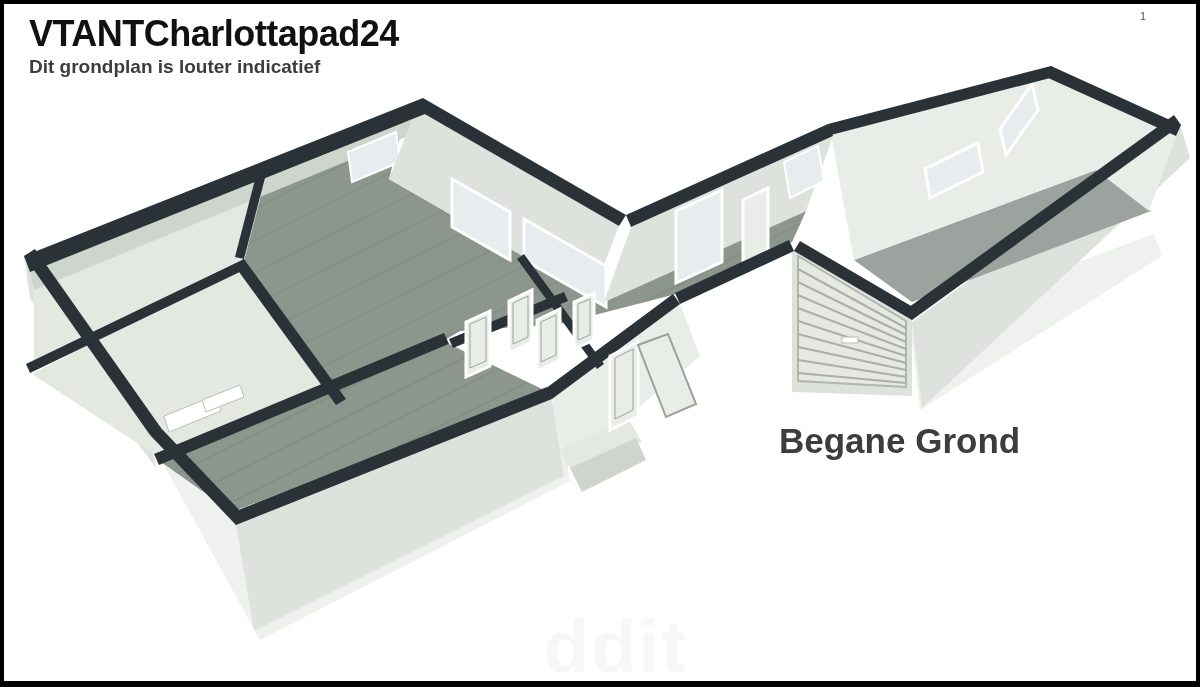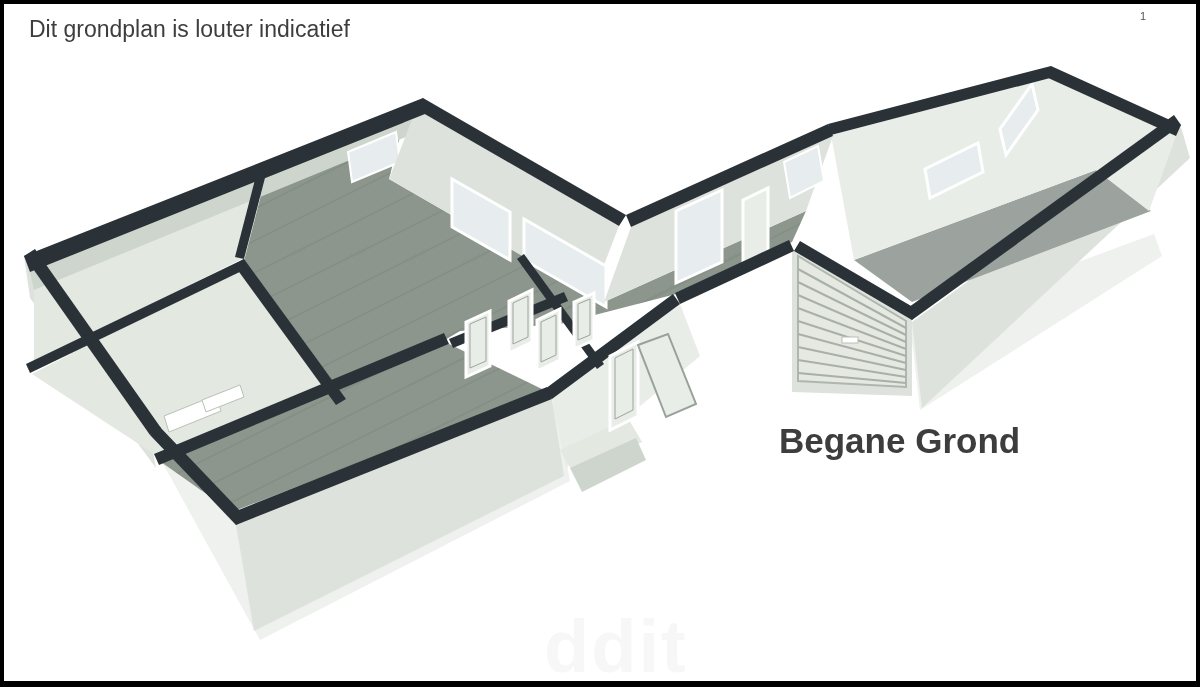--- a/index.html
+++ b/index.html
@@ -12,21 +12,21 @@
     border-bottom-width:6px;
     overflow:hidden;
     font-family:"Liberation Sans","DejaVu Sans",sans-serif;
   }
   .header{position:absolute;left:25px;top:10px;z-index:5;}
   .title{
     margin:0;font-size:36px;font-weight:bold;letter-spacing:-0.5px;
     color:var(--c-text_dark,#111);line-height:1.1;
   }
   .subtitle{
-    margin:2px 0 0 0;font-size:23px;font-weight:normal;
+    margin:2px 0 0 0;font-size:19px;font-weight:bold;
     color:var(--c-text_gray,#3d3d3d);
   }
   .page-marker{
     position:absolute;top:6px;right:50px;z-index:5;
     font-size:11px;color:#555;
   }
   .floor-label{
     position:absolute;left:775px;top:417px;z-index:4;
     font-size:35px;font-weight:bold;color:var(--c-text_gray,#3a3a3a);
   }
@@ -54,20 +54,21 @@
   .gdoor{fill:var(--c-garage_door,#e5e9e2);stroke:#aeb6ae;stroke-width:2;}
   .gslat{stroke:#a8b0a8;stroke-width:2;fill:none;}
   .leaf{fill:var(--c-wall_face_bright,#e9ede7);stroke:#98a29a;stroke-width:2;}
 </style>
 </head>
 <body>
 
 <div class="page">
 
   <div class="header">
+    <h1 class="title">VTANTCharlottapad24</h1>
     <p class="subtitle">Dit grondplan is louter indicatief</p>
   </div>
 
   <span class="page-marker">1</span>
 
   <div class="watermark">ddit</div>
 
   <svg class="plan" width="1200" height="687" viewBox="0 0 1200 687">
 
     <defs>

